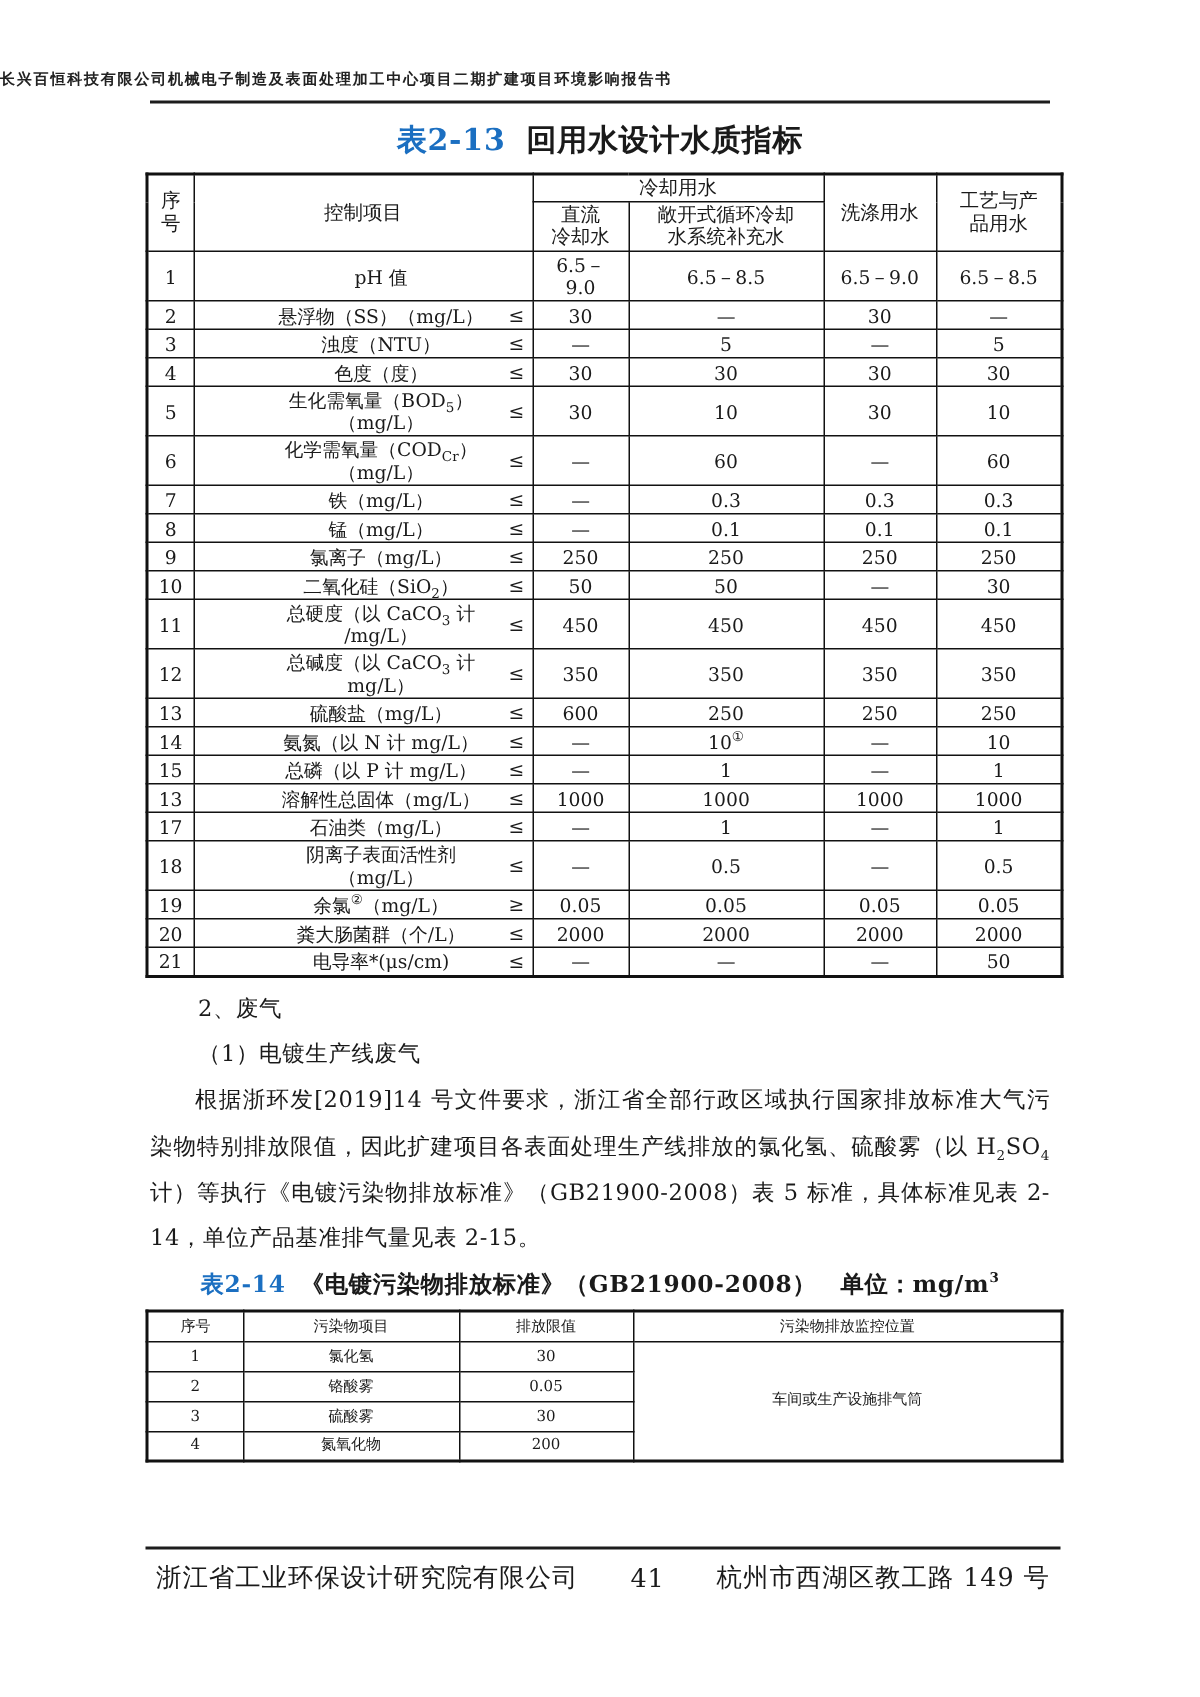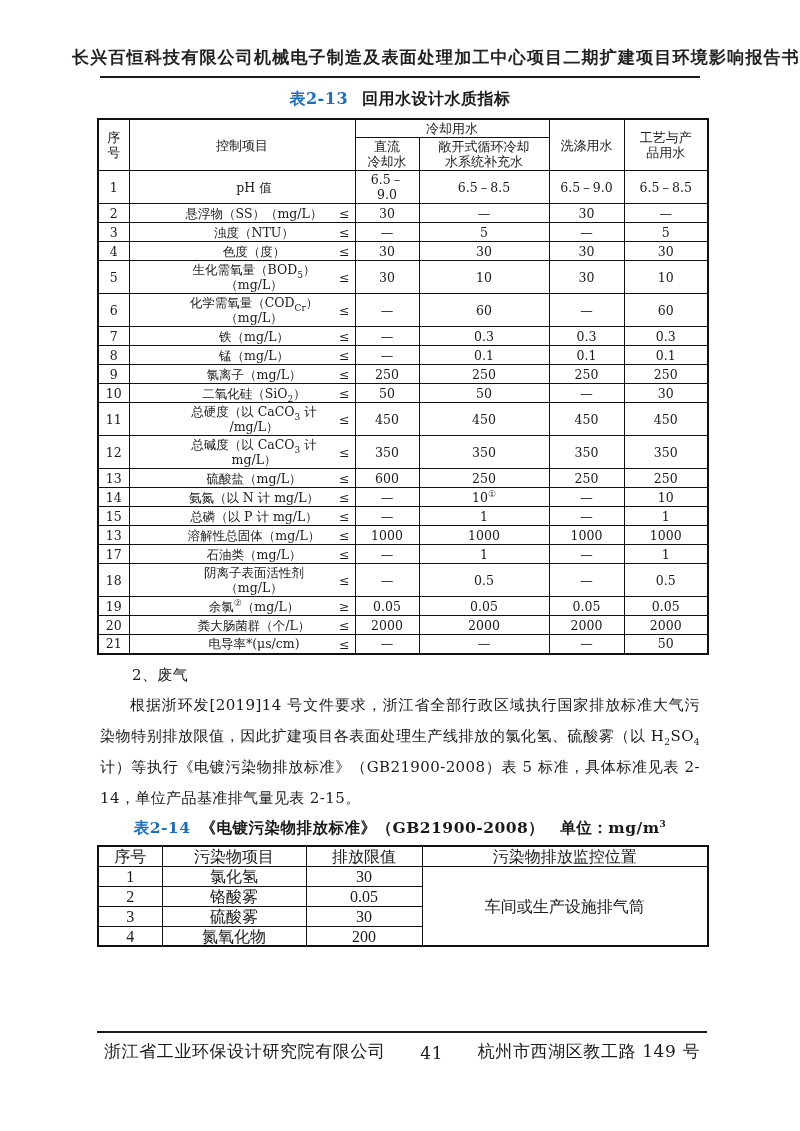--- a/index.html
+++ b/index.html
@@ -10,36 +10,36 @@
     height: 1131px;
     margin: 0 auto;
     background: #ffffff;
     overflow: hidden;
     font-family: "DejaVu Serif", "Liberation Serif", serif;
     color: #1a1a1a;
     padding-top: 46px;
   }
   
   .doc-header-text {
-    text-align: right;
-    font-size: 17px;
+    text-align: left;
+    font-size: 10px;
     font-weight: bold;
     letter-spacing: 1.2px;
     color: #222;
   }
   .doc-header-rule {
     margin: 7px 100px 0 100px;
     border-top: 2px solid #1c1c1c;
   }
   
   .table-title {
     margin-top: 11px;
     text-align: center;
     font-weight: bold;
-    font-size: 16px;
+    font-size: 20px;
     letter-spacing: 0.5px;
   }
   .tbl-label { margin-right: 14px; }
   .t2-title { margin-top: 5px; font-size: 15.5px; text-align: center; }
   .t2-title .tbl-label { margin-right: 10px; }
   .t2-title .tbl-unit { margin-left: 16px; }
   
   table {
     border-collapse: collapse;
     table-layout: fixed;
@@ -55,21 +55,21 @@
     vertical-align: middle;
     font-weight: normal;
     font-size: 12.5px;
     line-height: 15px;
     padding: 1px 2px;
     overflow: hidden;
   }
   .t1 thead th { font-size: 13px; }
   .t1 thead tr.group-row th { height: 18px; }
   .t1 tbody td { height: 19px; }
-  .t2 th, .t2 td { height: 20px; font-size: 16px; font-family: Liberation Serif, serif; }
+  .t2 th, .t2 td { height: 20px; font-size: 10px; }
   .item-cell { position: relative; padding-left: 26px; }
   .op {
     position: absolute;
     right: 5px;
     top: 50%;
     transform: translateY(-50%);
     font-size: 12.5px;
   }
   sub, sup { font-size: 9px; line-height: 0; }
   
@@ -302,20 +302,21 @@
           <td>—</td>
           <td>—</td>
           <td>—</td>
           <td>50</td>
         </tr>
       </tbody>
   </table>
 
   <div class="body-text">
     <div class="indent-line">2、废气</div>
+    <div class="indent-line">（1）电镀生产线废气</div>
     <div class="para">根据浙环发[2019]14 号文件要求，浙江省全部行政区域执行国家排放标准大气污染物特别排放限值，因此扩建项目各表面处理生产线排放的氯化氢、硫酸雾（以 H<sub>2</sub>SO<sub>4</sub> 计）等执行《电镀污染物排放标准》（GB21900-2008）表 5 标准，具体标准见表 2-14，单位产品基准排气量见表 2-15。</div>
   </div>
 
   <div class="table-title t2-title">
     <span class="tbl-label accent" style="color: rgb(27, 111, 193);">表2-14</span><span class="tbl-name">《电镀污染物排放标准》（GB21900-2008）</span><span class="tbl-unit">单位：mg/m<sup>3</sup></span>
   </div>
 
   <table class="t2">
     <colgroup>
       <col style="width:64px">

